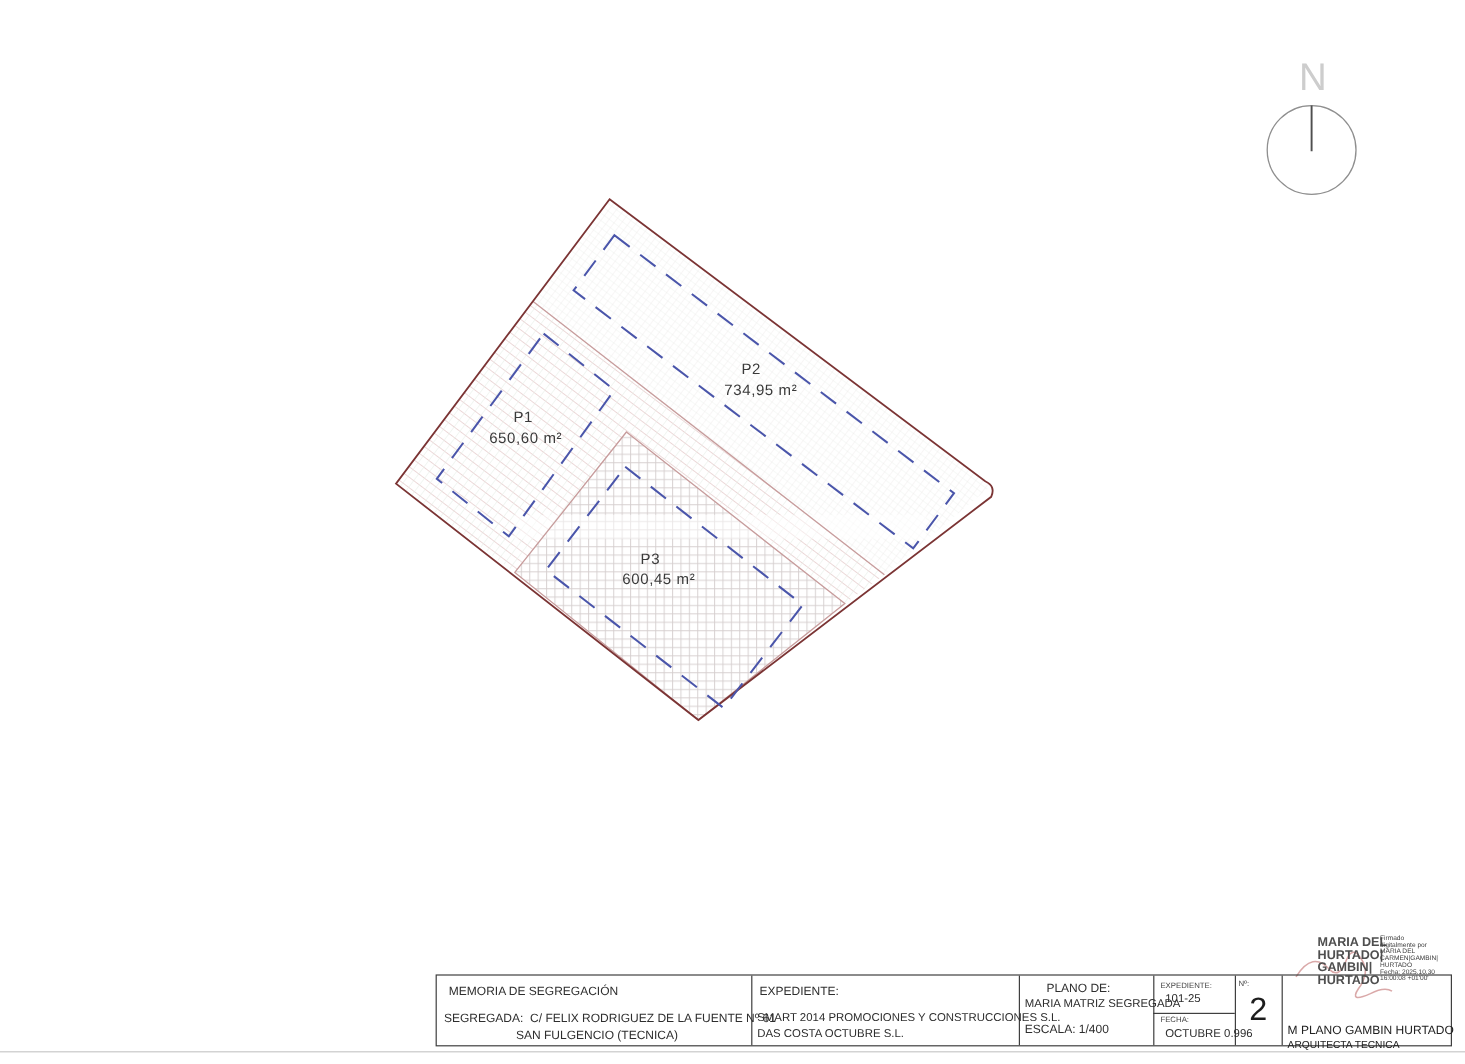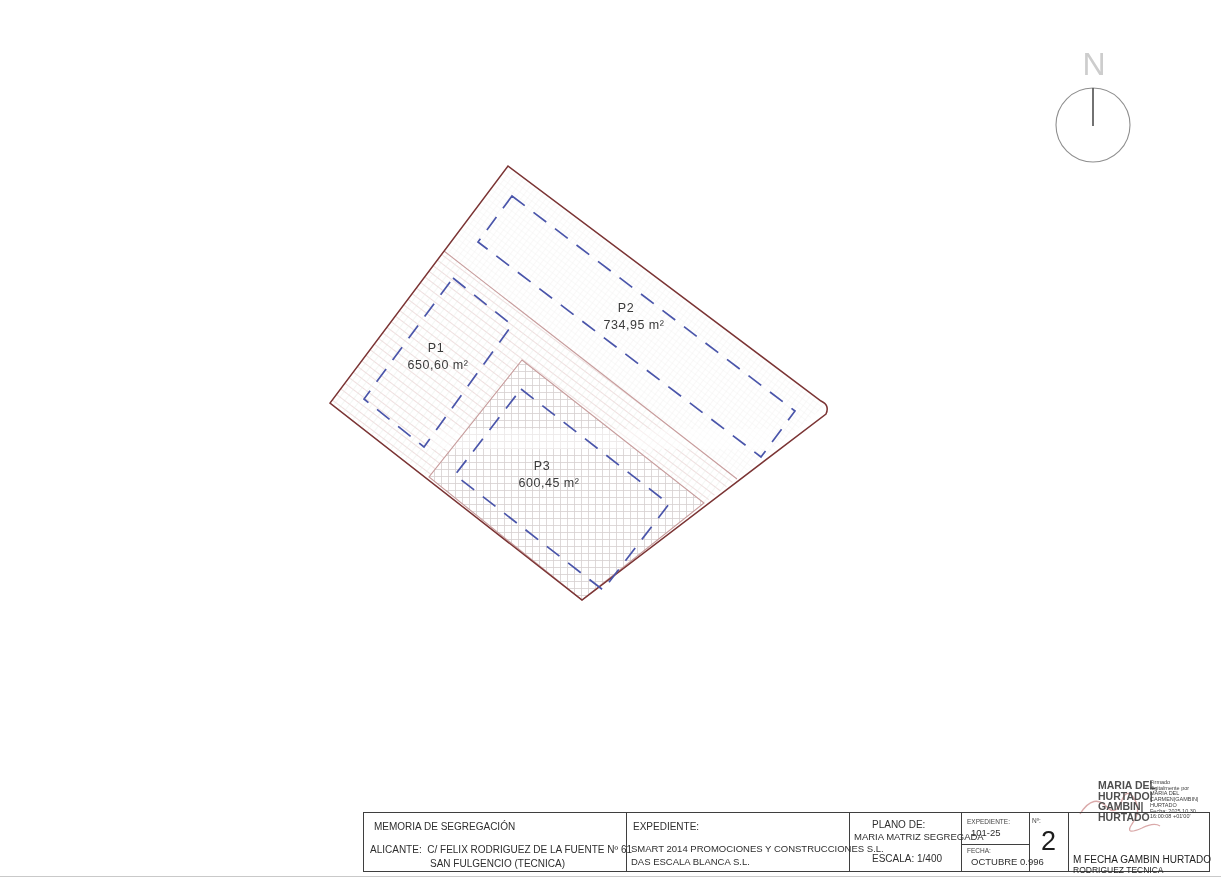--- a/index.html
+++ b/index.html
@@ -124,38 +124,38 @@
   <div class="titleblock">
     <div class="tb-div" style="left:262px"></div>
     <div class="tb-div" style="left:485px"></div>
     <div class="tb-div" style="left:597px"></div>
     <div class="tb-div" style="left:665px"></div>
     <div class="tb-div" style="left:704px"></div>
     <div class="tb-hdiv" style="left:597px;width:68px;top:31px"></div>
 
     <div class="tb-text fs10" style="left:10px;top:8px">MEMORIA DE SEGREGACIÓN</div>
     <div class="tb-text fs10" style="left:6px;top:31px">
-      <span>ALICANTE:</span>&nbsp;&nbsp;<span>C/ FELIX RODRIGUEZ DE LA FUENTE Nº 61</span>
+      <span>SEGREGADA:</span>&nbsp;&nbsp;<span>C/ FELIX RODRIGUEZ DE LA FUENTE Nº 61</span>
     </div>
     <div class="tb-text fs10" style="left:66px;top:45px">SAN FULGENCIO (TECNICA)</div>
 
     <div class="tb-text fs10" style="left:269px;top:8px">EXPEDIENTE:</div>
     <div class="tb-text fs95" style="left:267px;top:30px">SMART 2014 PROMOCIONES Y CONSTRUCCIONES S.L.</div>
-    <div class="tb-text fs95" style="left:267px;top:43px">DAS ESCALA BLANCA S.L.</div>
+    <div class="tb-text fs95" style="left:267px;top:43px">DAS COSTA OCTUBRE S.L.</div>
 
     <div class="tb-text fs10" style="left:508px;top:6px">PLANO DE:</div>
     <div class="tb-text fs95" style="left:490px;top:18px">MARIA MATRIZ SEGREGADA</div>
-    <div class="tb-text fs10" style="left:508px;top:40px">ESCALA: 1/400</div>
+    <div class="tb-text fs10" style="left:490px;top:40px">ESCALA: 1/400</div>
 
     <div class="tb-text fs65" style="left:603px;top:5px">EXPEDIENTE:</div>
     <div class="tb-text fs95" style="left:607px;top:14px">101-25</div>
     <div class="tb-text fs65" style="left:603px;top:34px">FECHA:</div>
     <div class="tb-text fs95" style="left:607px;top:43px">OCTUBRE 0.996</div>
 
     <div class="tb-text fs65" style="left:668px;top:4px">Nº:</div>
     <div class="tb-text sheetnum" style="left:677px;top:13px">2</div>
 
-    <div class="tb-text author-name" style="left:709px;top:41px">M FECHA GAMBIN HURTADO</div>
-    <div class="tb-text author-title" style="left:709px;top:52px">RODRIGUEZ TECNICA</div>
+    <div class="tb-text author-name" style="left:709px;top:41px">M PLANO GAMBIN HURTADO</div>
+    <div class="tb-text author-title" style="left:709px;top:52px">ARQUITECTA TECNICA</div>
   </div>
 
   <div class="page-bottom-line"></div>
 </div>
 
 </body></html>

